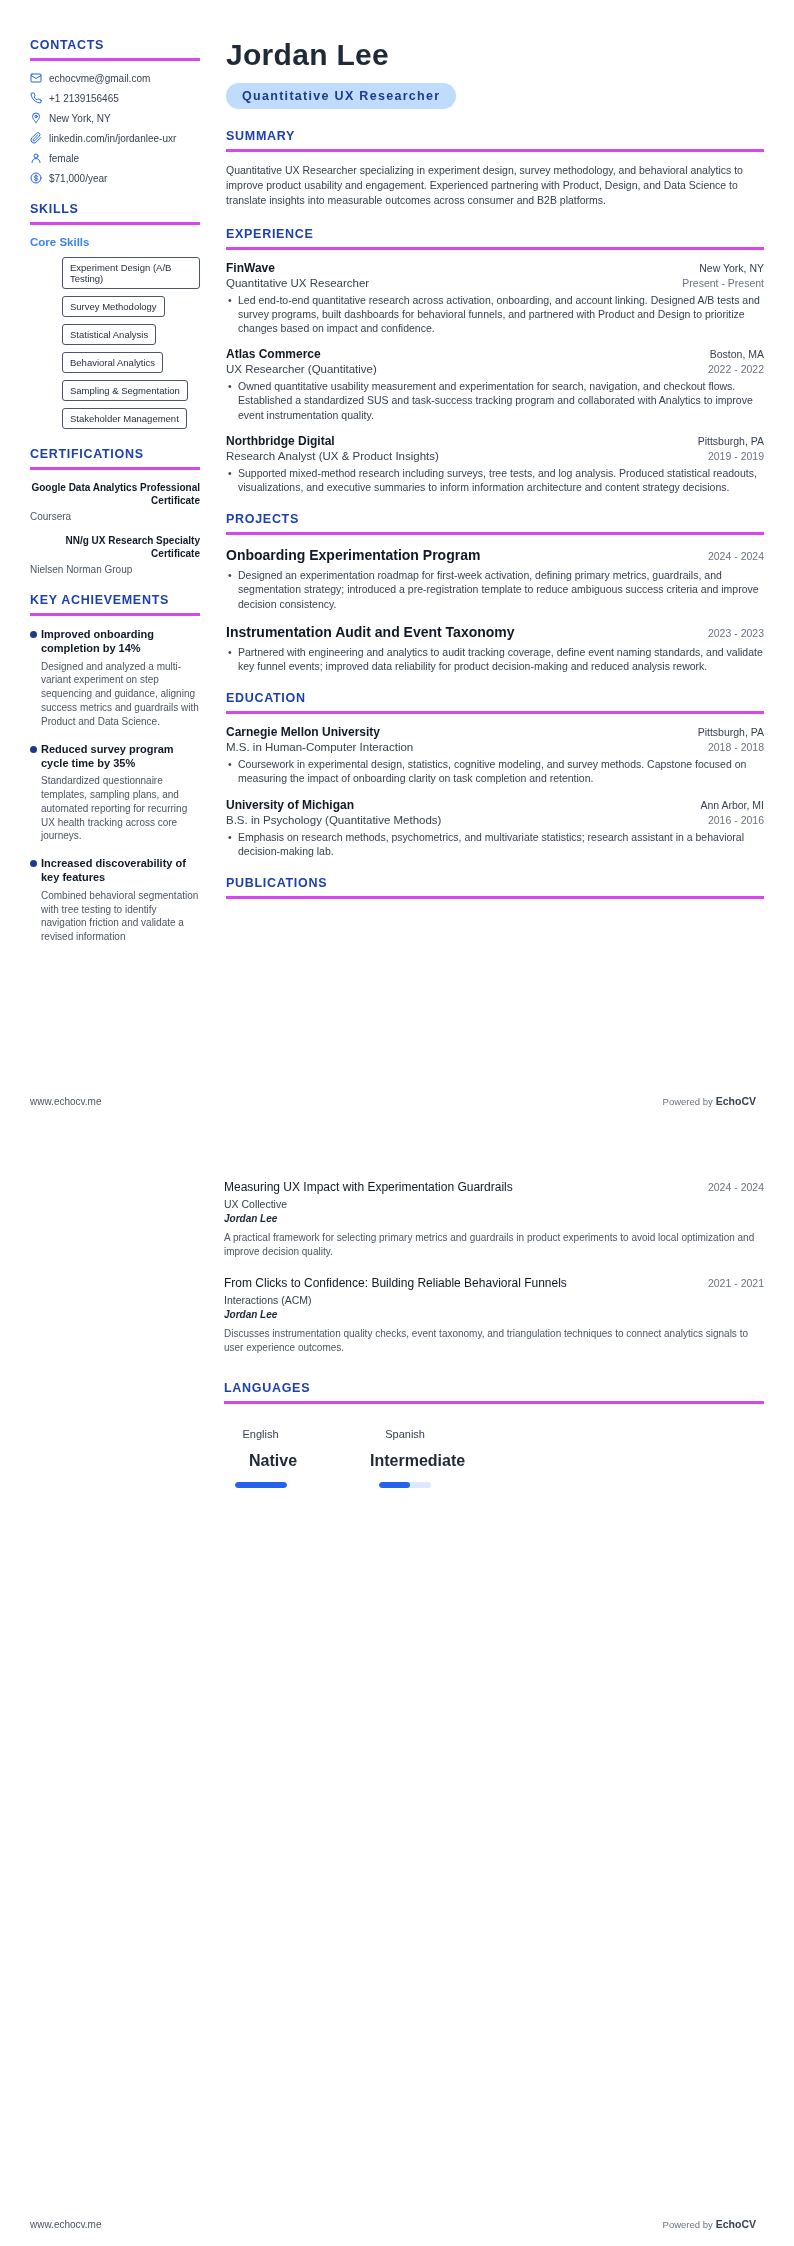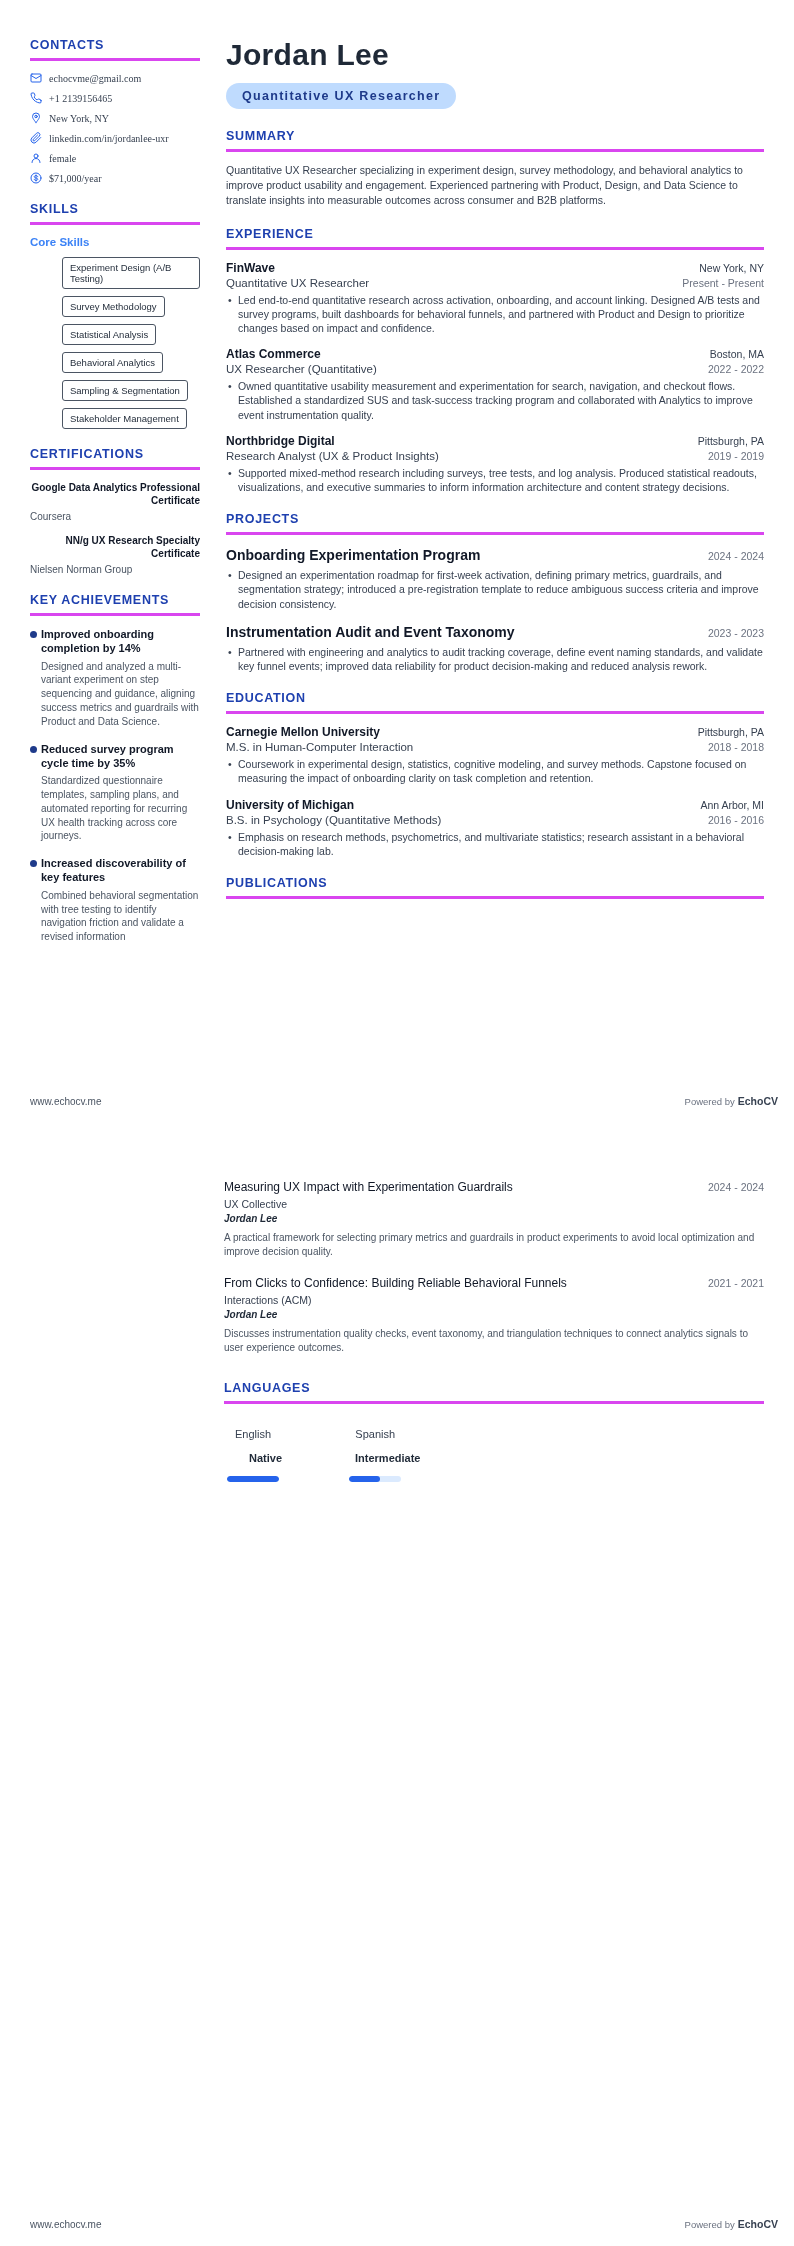--- a/index.html
+++ b/index.html
@@ -22,21 +22,21 @@
   }
 
   
   .name { font-size:30px; font-weight:bold; color:#1f2937; letter-spacing:0.3px; margin-bottom:11px; }
   .badge {
     display:inline-block; background:#bfdbfe; color:#1e3a8a; font-weight:bold;
     font-size:12.5px; letter-spacing:1.3px; padding:6px 16px; border-radius:15px; margin-bottom:20px;
   }
 
   
-  .c-item { display:flex; align-items:center; gap:7px; margin-bottom:8px;font-family:Liberation Serif, serif; }
+  .c-item { display:flex; align-items:center; gap:7px; margin-bottom:8px; }
   .c-icon { width:12px; height:12px; flex-shrink:0; display:inline-flex; }
   .c-icon svg { width:12px; height:12px; stroke:#2563eb; fill:none; stroke-width:2; stroke-linecap:round; stroke-linejoin:round; }
   .c-text { font-size:10px; color:#374151; word-break:break-all; }
 
   
   .group-title { color:#3b82f6; font-weight:bold; font-size:11.5px; margin-bottom:9px; }
   .chip-row { margin-bottom:7px;padding-left:32px; }
   .chip {
     display:inline-block; border:1px solid #4b5563; border-radius:3px;
     padding:4px 7px; font-size:9.5px; color:#1f2937; background:#fff;
@@ -61,40 +61,40 @@
   .loc { font-size:10.5px; color:#374151; white-space:nowrap; margin-left:12px; }
   .role { font-size:11.5px; color:#374151; margin-top:2px; }
   .dates { font-size:10.5px; color:#6b7280; white-space:nowrap; margin-left:12px; }
   .blist { list-style:none; margin-top:4px; }
   .blist li { font-size:10.5px; color:#374151; line-height:1.35; padding-left:12px; position:relative; }
   .blist li::before { content:"\2022"; position:absolute; left:2px; color:#374151; }
   .ptitle { font-weight:bold; font-size:14px; color:#111827; line-height:1.3; }
 
   
   .page-footer {
-    position:absolute; left:30px; right:16px; bottom:16px;
+    position:absolute; left:30px; right:38px; bottom:16px;
     display:flex; justify-content:space-between; align-items:baseline;
   }
   .footer-site { font-size:10px; color:#4b5563; }
   .powered { font-size:9.5px; color:#6b7280;padding-left:12px; }
   .brand { font-size:10.5px; color:#374151; font-weight:bold; margin-left:3px; }
 
   
   .page2-main { position:absolute; left:224px; right:30px; top:56px; }
   .pub-entry { margin-bottom:16px; }
   .pub-title { font-weight:normal; font-size:12px; color:#111827; line-height:1.35; }
   .pub-venue { font-size:10.5px; color:#374151; margin-top:3px; }
   .pub-authors { font-size:10px; color:#1f2937; font-style:italic; font-weight:bold; margin-top:3px; }
   .pub-desc { font-size:10px; color:#4b5563; line-height:1.4; margin-top:7px; }
 
   .lang-sec { margin-top:26px; }
   .lang-row { display:flex; gap:48px; margin-top:24px; }
   .lang-item { display:flex; align-items:center; gap:12px;flex-direction:column; }
   .lang-name { font-size:11px; color:#374151; }
-  .lang-level { font-size:11px; font-weight:bold; color:#1f2937;padding-left:25px; }
+  .lang-level { font-size:16px; font-weight:bold; color:#1f2937;padding-left:25px; }
   .bar-track { width:52px; height:6px; border-radius:3px; background:#dbeafe; overflow:hidden; display:inline-block; }
   .bar-fill { display:block; height:100%; background:#2563eb; border-radius:3px; }
 </style>
 </head>
 <body>
 
 <div class="page">
   <div class="page-body">
 
     <aside class="left-col">

